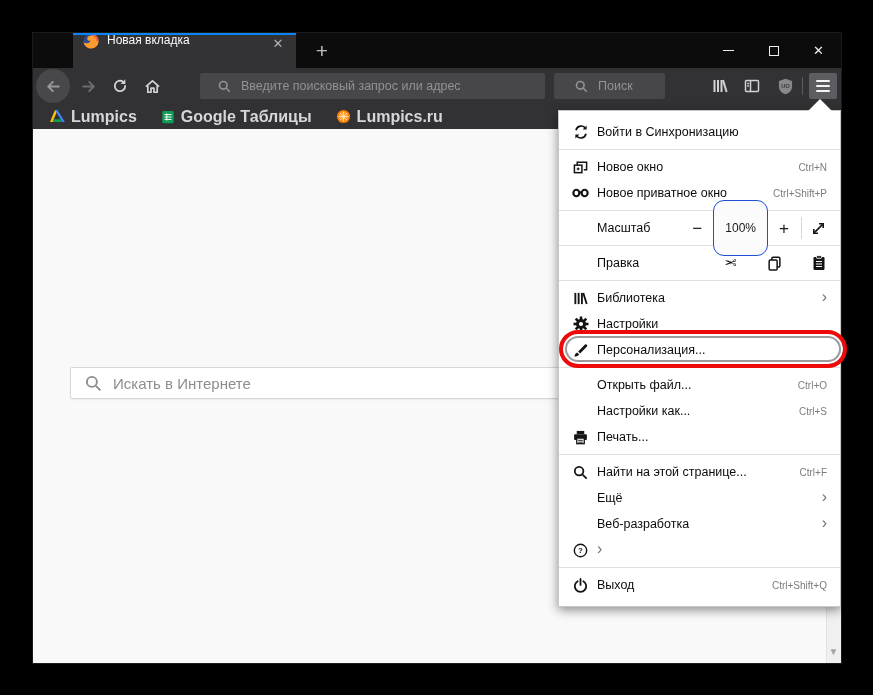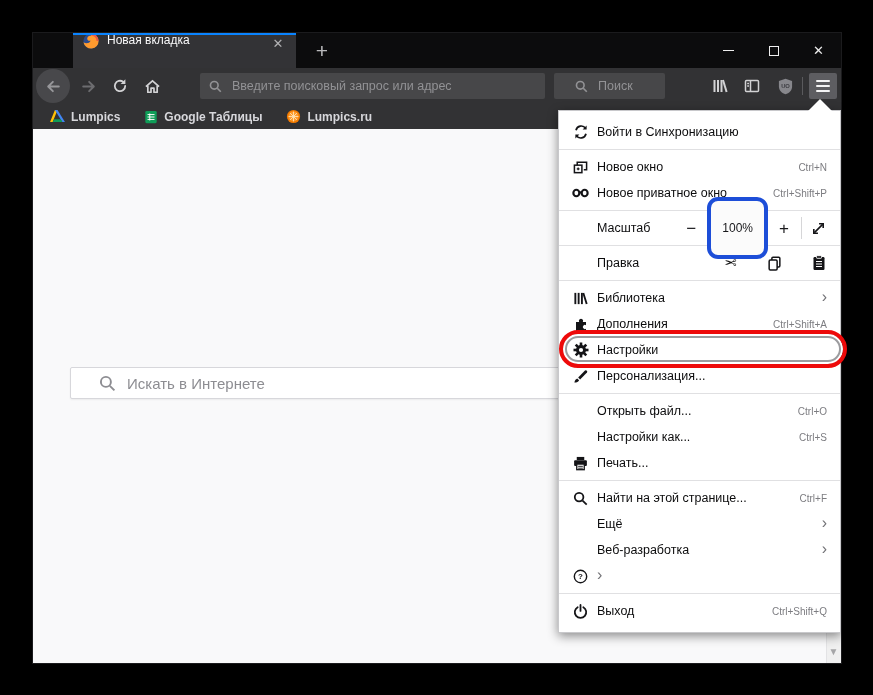--- a/index.html
+++ b/index.html
@@ -22,54 +22,54 @@
   .max-glyph{display:block;width:10px;height:10px;border:1px solid #eee;}
   .close-glyph{font-size:13px;color:#eee;}
 
   
   .navbar{position:absolute;left:0;top:35px;width:100%;height:36px;background:#323234;display:flex;align-items:center;}
   .nav-icon{display:flex;align-items:center;justify-content:center;}
   .back-circle{position:absolute;left:3px;top:1px;width:34px;height:34px;border-radius:50%;background:#48484b;display:flex;align-items:center;justify-content:center;}
   .fwd{position:absolute;left:42px;top:0;width:26px;height:36px;}
   .reload{position:absolute;left:73px;top:0;width:28px;height:36px;}
   .home{position:absolute;left:104px;top:0;width:30px;height:36px;}
-  .urlbar{position:absolute;left:167px;top:5px;width:345px;height:26px;background:#474749;border-radius:2px;display:flex;align-items:center;padding:0 9px;}
+  .urlbar{position:absolute;left:167px;top:5px;width:345px;height:26px;background:#474749;border-radius:2px;display:flex;align-items:center;padding:0 18px;}
   .searchbar{position:absolute;left:521px;top:5px;width:111px;height:26px;background:#474749;border-radius:2px;display:flex;align-items:center;padding:0 21px;}
   .field-input{flex:1;background:transparent;border:none;outline:none;color:#d7d7db;font-size:12.5px;margin-left:8px;min-width:0;}
   .field-input::placeholder{color:#929295;}
   .lib-btn{position:absolute;left:672px;top:0;width:30px;height:36px;color:#d2d2d4;}
   .side-btn{position:absolute;left:704px;top:0;width:30px;height:36px;color:#d2d2d4;}
   .ublock-btn{position:absolute;left:737px;top:0;width:30px;height:36px;}
   .tb-sep{position:absolute;left:769px;top:9px;width:1px;height:18px;background:#5a5a5d;}
   .menu-btn{position:absolute;left:776px;top:5px;width:28px;height:26px;background:#5d5d61;border-radius:2px;display:flex;flex-direction:column;align-items:center;justify-content:center;gap:3px;}
   .menu-btn i{display:block;width:14px;height:2px;background:#f4f4f5;border-radius:1px;}
 
   
   .bookmarksbar{position:absolute;left:0;top:71px;width:100%;height:25px;background:#323234;display:flex;align-items:center;padding-left:14px;}
   .bm-item{display:flex;align-items:center;margin-right:18px;height:20px;padding:0 3px;}
-  .bm-label{color:#d7d7db;font-size:12px;margin-left:6px;font-weight:bold;}
+  .bm-label{color:#d7d7db;font-size:16px;margin-left:6px;font-weight:bold;}
 
   
   .content{position:absolute;left:0;top:96px;width:100%;height:534px;background:#f9f9fa;}
-  .page-search{position:absolute;left:37px;top:238px;width:736px;height:32px;background:#fff;border:1px solid #d7d7db;border-radius:2px;display:flex;align-items:center;padding:0 28px;box-shadow:0 1px 2px rgba(0,0,0,.06);}
+  .page-search{position:absolute;left:37px;top:238px;width:736px;height:32px;background:#fff;border:1px solid #d7d7db;border-radius:2px;display:flex;align-items:center;padding:0 14px;box-shadow:0 1px 2px rgba(0,0,0,.06);}
   .page-search input{flex:1;border:none;outline:none;background:transparent;font-size:15px;color:#3a3a3e;margin-left:9px;min-width:0;}
   .page-search input::placeholder{color:#8d8d92;}
   .scrollbar{position:absolute;right:0;top:0;width:15px;height:534px;background:#f0f0f0;border-left:1px solid #e3e3e5;}
   .scroll-arrow{position:absolute;right:0;bottom:6px;width:15px;text-align:center;color:#a6a6a8;font-size:10px;}
 
   
   .menu-notch{position:absolute;left:808px;top:99px;width:0;height:0;border-left:12px solid transparent;border-right:12px solid transparent;border-bottom:12px solid #fff;z-index:52;}
   .menu{position:absolute;left:558px;top:110px;width:283px;background:#fff;border:1px solid #c8c8cb;box-shadow:0 3px 10px rgba(0,0,0,.45);padding:8px 0;z-index:51;}
   .mrow{display:flex;align-items:center;height:26px;padding:0 13px;}
   .micon{width:17px;height:17px;margin-right:8px;display:flex;align-items:center;justify-content:center;color:#141417;flex:none;}
   .mlabel{flex:1;font-size:12.5px;color:#0c0c0d;white-space:nowrap;}
   .mshort{font-size:10px;color:#7c7c80;white-space:nowrap;}
   .mchev{font-size:16px;color:#737377;line-height:1;margin-top:-2px;}
   .msep{height:1px;background:#e0e0e2;margin:4px 0;}
-  .zoom-pill{border:4px solid #1d4ed8;border-radius:11px;background:#fbfbfb;font-size:12px;color:#18181b;padding:20px 11px;margin:0 7px;}
+  .zoom-pill{border:1px solid #1d4ed8;border-radius:11px;background:#fbfbfb;font-size:12px;color:#18181b;padding:20px 11px;margin:0 7px;}
   .zoom-sign{font-size:17px;color:#18181b;width:18px;text-align:center;line-height:1;}
   .zoom-vsep{width:1px;height:22px;background:#d6d6d8;margin:0 8px;}
   .edit-icon{margin-left:27px;display:flex;align-items:center;justify-content:center;width:17px;height:17px;}
   .scissors{font-size:15px;color:#111;transform:scaleX(-1);}
 
   
   .red-oval{position:absolute;left:559px;top:330px;width:288px;height:38px;border:4px solid #ee0a0a;border-radius:20px;box-shadow:inset 0 0 0 2px #ffffff,inset 0 0 0 4px #9c9c9f;z-index:60;pointer-events:none;}
 </style>
 </head>
 <body>
@@ -317,29 +317,20 @@
             <rect x="1.5" y="2" width="2" height="12"></rect>
             <rect x="5" y="2" width="2" height="12"></rect>
             <rect x="8.5" y="2" width="2" height="12"></rect>
             <rect x="11.8" y="1.8" width="2" height="12.4" transform="rotate(-17 12.8 8)"></rect>
           </svg>
       </span>
       <span class="mlabel">Библиотека</span>
       <span class="mchev">›</span>
     </div>
 
-    <div class="mrow">
-      <span class="micon">
-        <svg width="16" height="16" viewBox="0 0 16 16" fill="#141417">
-            <path d="M3,6 h3.2 a2.1,2.1 0 1 1 3.6,0 H13 v3.2 a2.1,2.1 0 1 0 0,3.6 V15 H3 Z"></path>
-          </svg>
-      </span>
-      <span class="mlabel">Дополнения</span>
-      <span class="mshort">Ctrl+Shift+A</span>
-    </div>
 
     <div class="mrow">
       <span class="micon">
         <svg width="16" height="16" viewBox="0 0 16 16">
             <g fill="#141417">
               <rect x="6.7" y="0.5" width="2.6" height="15"></rect>
               <rect x="6.7" y="0.5" width="2.6" height="15" transform="rotate(45 8 8)"></rect>
               <rect x="6.7" y="0.5" width="2.6" height="15" transform="rotate(90 8 8)"></rect>
               <rect x="6.7" y="0.5" width="2.6" height="15" transform="rotate(135 8 8)"></rect>
               <circle cx="8" cy="8" r="5"></circle>

